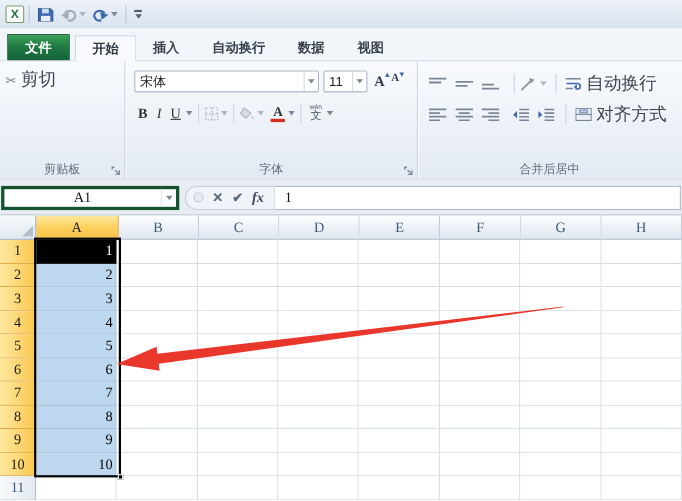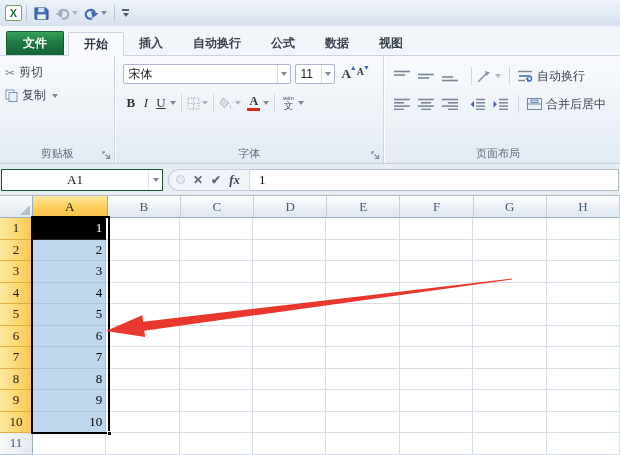--- a/index.html
+++ b/index.html
@@ -23,21 +23,21 @@
   .tab { height:24px; padding:0 15px; font-size:12px; color:#39424E; display:flex; align-items:center; border-radius:2px 2px 0 0; cursor:default; }
   .tab.file { background:linear-gradient(#38A157,#1F7A42 45%,#15633A); color:#fff; padding:0 16px; margin-right:4px; border:1px solid #14572F; border-bottom:none; }
   .tab.active { background:#F8FAFD; border:1px solid #C9D4E2; border-bottom:1px solid #F8FAFD; margin-bottom:-1px; color:#2E3744; }
 
   
   .ribbon { height:108px; background:linear-gradient(#F8FAFD,#ECF1F7 60%,#E3EAF3); border-bottom:1px solid #C5CFDC; display:flex; }
   .rgroup { position:relative; height:100%; border-right:1px solid #CBD5E1; box-shadow:1px 0 0 rgba(255,255,255,.8); }
   .glabel-row { position:absolute; left:0; right:0; bottom:2px; height:15px; text-align:center; font-size:11px; color:#5E6B7E; }
   .launcher { position:absolute; right:3px; bottom:1px; }
   .gcontent { padding-top:5px; }
-  .rlabel { font-size:12px; color:#3C4450; white-space:nowrap;text-align:right; }
+  .rlabel { font-size:16px; color:#3C4450; white-space:nowrap;text-align:right; }
   .rlabel.dim { color:#9AA3AF; }
 
   
   .clip-wrap { display:flex; }
   .paste-btn { width:46px; display:flex; flex-direction:column; align-items:center; padding-top:3px; }
   .paste-btn .rlabel { margin-top:2px; }
   .clip-col { display:flex; flex-direction:column; margin-left:2px; }
   .small-btn { display:flex; align-items:center; gap:4px; height:23px; padding:0 3px; }
 
   
@@ -59,21 +59,21 @@
   .phonetic .b { font-size:10px; }
 
   
   .align-row { display:flex; align-items:center; margin:4px 14px 0 10px; height:22px; }
   .align-row + .align-row { margin-top:6px; }
   .aicon { margin-right:8px; display:flex; align-items:center; }
   .abtn { display:flex; align-items:center; gap:4px; white-space:nowrap; }
 
   
   .formulabar { height:32px; background:#E8EDF4; border-bottom:1px solid #AEB9C9; display:flex; align-items:center; padding:0 1px; }
-  .namebox { width:162px; height:22px; background:#fff; border:1px solid #14532d; display:flex; align-items:center; }
+  .namebox { width:162px; height:22px; background:#fff; border:3px solid #14532d; display:flex; align-items:center; }
   .namebox .val { flex:1; text-align:center; font-family:"Liberation Serif", serif; font-size:13px; color:#111; }
   .namebox .drop { width:14px; align-self:stretch; display:flex; align-items:center; justify-content:center; border-left:1px solid #E0E6EE; }
   .fx-pill { height:22px; margin-left:5px; background:#F0F4F9; border:1px solid #C4CEDA; border-right:none; border-radius:11px 0 0 11px; display:flex; align-items:center; gap:8px; padding:0 9px 0 7px; }
   .dim-circle { width:9px; height:9px; border-radius:50%; border:1px solid #C2CBD8; background:#E6EBF2; }
   .fxglyph { font-family:"Liberation Serif", serif; font-style:italic; font-weight:bold; font-size:13px; color:#3C4655; }
   .pill-x, .pill-check { font-size:12px; font-weight:bold; color:#5B6878; }
   .formula-field { flex:1; height:22px; background:#fff; border:1px solid #B2BCCD; border-left:1px solid #D7DEE8; display:flex; align-items:center; padding-left:9px; font-family:"Liberation Serif", serif; font-size:13px; color:#111; }
 
   
   .grid { position:relative; height:259px; background:#fff; overflow:hidden; }
@@ -133,41 +133,32 @@
       <span class="bar"></span>
       <span class="tri"></span>
     </div>
   </div>
 
   <div class="tabrow">
     <div class="tab file">文件</div>
     <div class="tab active">开始</div>
     <div class="tab">插入</div>
     <div class="tab">自动换行</div>
-    <div class="tab">公式</div>
     <div class="tab">数据</div>
     <div class="tab">视图</div>
   </div>
 
   <div class="ribbon">
 
     <div class="rgroup" style="width:116px">
       <div class="gcontent clip-wrap">
         <div class="clip-col">
           <div class="small-btn">
             <span style="font-size:12px;color:#75808F">✂</span>
             <span class="rlabel">剪切</span>
-          </div>
-          <div class="small-btn">
-            <svg class="icon" width="13" height="13" viewBox="0 0 13 13">
-              <rect x="1" y="1" width="8" height="9" fill="#FFF" stroke="#7A93B8"></rect>
-              <rect x="4" y="3.5" width="8" height="9" fill="#EAF1F8" stroke="#7A93B8"></rect>
-            </svg>
-            <span class="rlabel">复制</span>
-            <span class="mini-arrow"></span>
           </div>
         </div>
       </div>
       <div class="glabel-row">
         <span>剪贴板</span>
         <span class="launcher">
           <svg class="icon" width="9" height="9" viewBox="0 0 9 9">
             <path d="M1 3 V1 H3" fill="none" stroke="#7D8A9C" stroke-width="1.4"></path>
             <path d="M3.5 3.5 L7.5 7.5 M7.5 3.8 V7.5 H3.8" fill="none" stroke="#7D8A9C" stroke-width="1.2"></path>
           </svg>
@@ -344,26 +335,26 @@
                 <path d="M0.5 3 L4 6.3 L0.5 9.6 Z" fill="#3E68AC"></path>
               </svg>
           </span>
           <span class="vsep" style="margin:0 8px 0 2px"></span>
           <span class="abtn">
             <svg class="icon" width="15" height="12" viewBox="0 0 15 12">
               <rect x="0.5" y="0.5" width="14" height="11" fill="#EAF0F7" stroke="#7A8698"></rect>
               <line x1="0.5" y1="6" x2="15" y2="6" stroke="#7A8698"></line>
               <rect x="4" y="2" width="7" height="2.5" fill="#BFD3EA" stroke="#5B7FB0" stroke-width="0.8"></rect>
             </svg>
-            <span class="rlabel">合并后居中</span>
+            <span class="rlabel">对齐方式</span>
           </span>
         </div>
       </div>
       <div class="glabel-row" style="text-align:left;padding-left:92px">
-        <span>页面布局</span>
+        <span>合并后居中</span>
       </div>
     </div>
   </div>
 
   <div class="formulabar">
     <div class="namebox">
       <span class="val">A1</span>
       <span class="drop">
           <span class="mini-arrow" style="margin:0"></span>
         </span>

